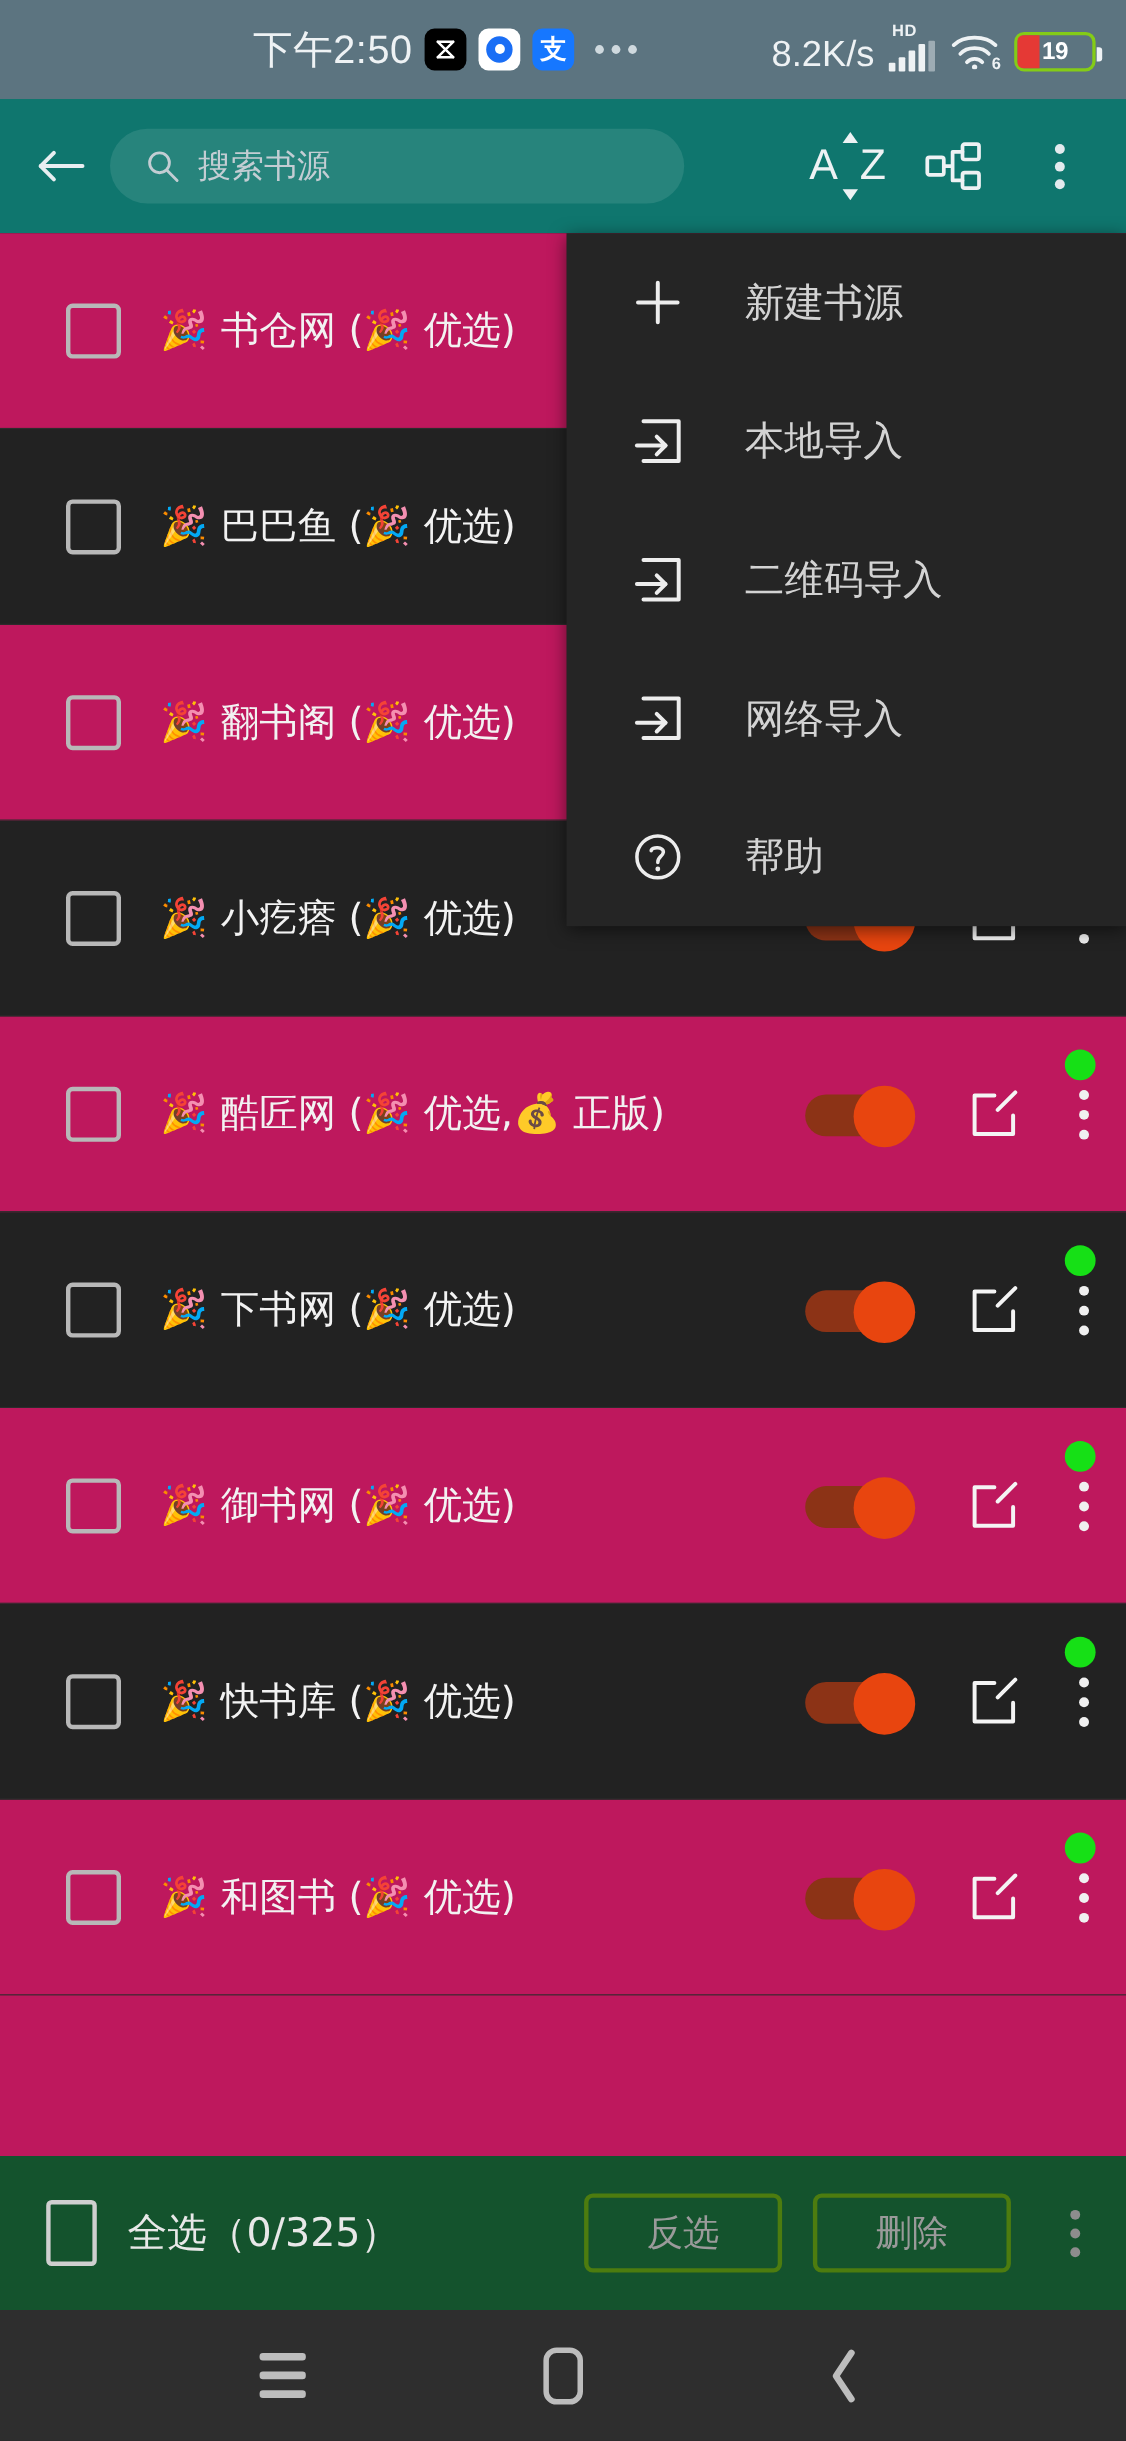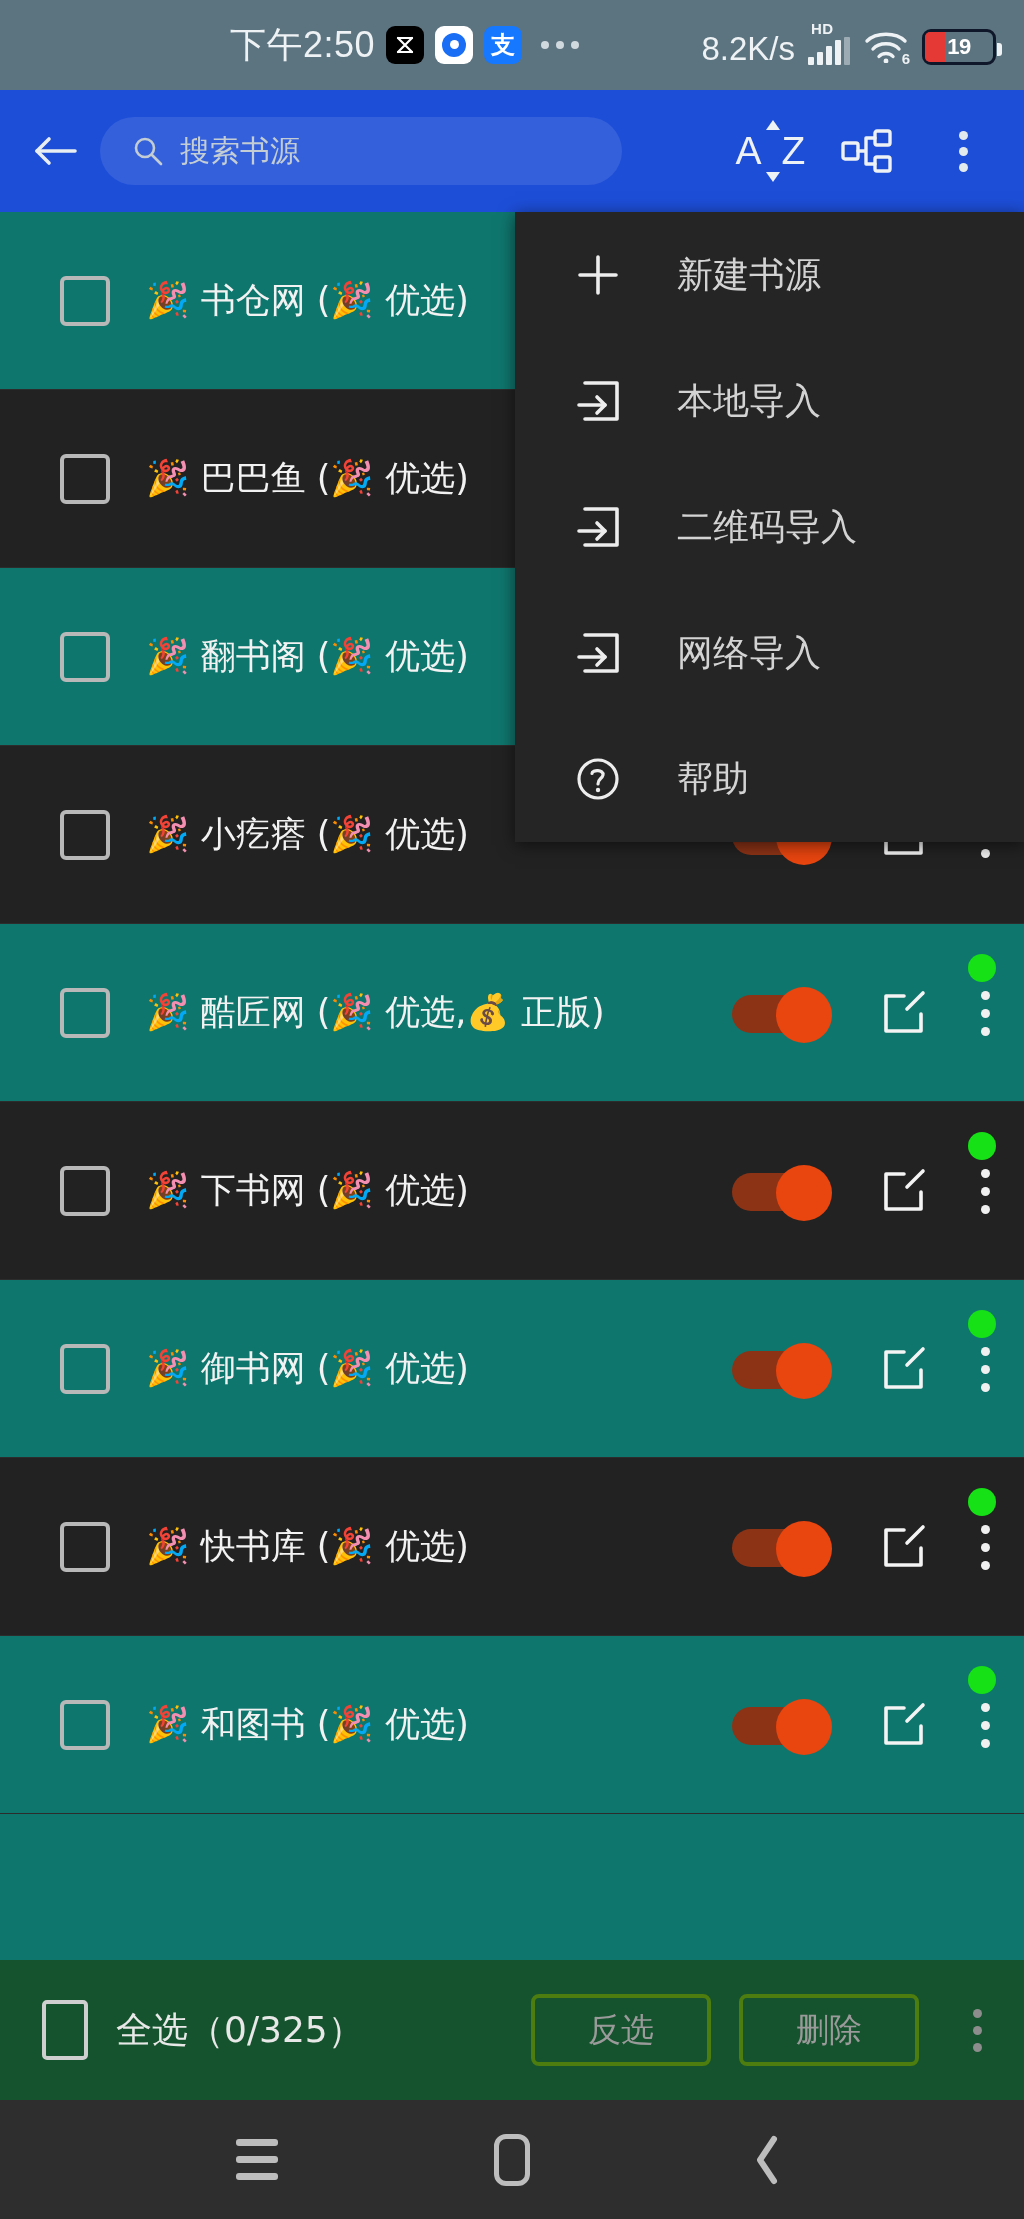--- a/index.html
+++ b/index.html
@@ -37,51 +37,51 @@
   .sig-hd { position:absolute; top:-5px; left:3px; font-size:15px; font-weight:bold; letter-spacing:0.5px;}
   .sig-bars { display:flex; align-items:flex-end; gap:3px; height:26px; margin-top:8px;}
   .sig-bars b { width:6px; background:#eef2f4; display:block; border-radius:1px;}
   .sig-bars b:nth-child(1){height:8px;}
   .sig-bars b:nth-child(2){height:13px;}
   .sig-bars b:nth-child(3){height:19px;}
   .sig-bars b:nth-child(4){height:25px;}
   .sig-bars b:nth-child(5){height:28px;opacity:.45;}
   .wifi-wrap { position:relative; width:46px; height:36px; }
   .wifi6 { position:absolute; right:-1px; bottom:-2px; font-size:15px; font-weight:bold;}
-  .batt { position:relative; width:74px; height:36px; border:3px solid #0f172a;
+  .batt { position:relative; width:74px; height:36px; border:3px solid #84cc16;
           border-radius:9px; display:flex; align-items:center; }
   .batt:after { content:""; position:absolute; right:-9px; top:11px; width:5px; height:13px;
                 background:#eef2f4; border-radius:0 3px 3px 0; }
   .batt .fill { width:20px; height:100%; background:#e53935; border-radius:5px 0 0 5px; }
   .batt .pct { position:absolute; left:0; right:0; text-align:center; font-size:22px;
                font-weight:bold; color:#fff; letter-spacing:-0.5px;}
 
   
   .toolbar {
     position:absolute; top:90px; left:0; width:1024px; height:122px;
-    background:#1d4ed8; display:flex; align-items:center; padding:0 18px;justify-content:center;
+    background:#0f766e; display:flex; align-items:center; padding:0 18px;justify-content:center;
   }
   .tb-back { width:74px; height:74px; display:flex; align-items:center; justify-content:center; }
   .search-pill {
     flex:0 0 auto; width:522px; height:68px; margin-left:8px;
     background:rgba(255,255,255,0.10); border-radius:34px;
     display:flex; align-items:center; padding-left:32px; gap:16px;
   }
   .search-pill .ph { color:#c3cdd3; font-size:30px; }
   .tb-actions { margin-left:auto; display:flex; align-items:center; gap:10px; }
   .tb-btn { width:86px; height:86px; display:flex; align-items:center; justify-content:center; }
   .az { position:relative; display:flex; align-items:center; gap:1px; color:#eef2f4;
         font-size:39px; letter-spacing:1px; }
   .az .arrows { position:absolute; left:29px; top:-9px; bottom:-9px;
                 display:flex; flex-direction:column; justify-content:space-between; align-items:center;}
   .kebab { display:flex; flex-direction:column; gap:7px; align-items:center; }
   .kebab i { width:9px; height:9px; border-radius:50%; background:#e3eaee; display:block; }
 
   
-  .list { position:absolute; top:212px; left:0; width:1024px; height:1748px; background:#0f766e; }
+  .list { position:absolute; top:212px; left:0; width:1024px; height:1748px; background:#be185d; }
   .row { position:relative; height:178px; border-bottom:1px solid #2c2c2c;
          display:flex; align-items:center; padding-left:60px; }
   .row.alt { background:#222222; }
   .cbox { width:50px; height:50px; border:4px solid #b8b8b8; border-radius:6px; flex:0 0 auto; }
   .row-label { margin-left:36px; font-size:35px; color:#f2f2f2; white-space:nowrap;
                font-family:"DejaVu Sans","Liberation Sans",sans-serif; }
   .row-right { position:absolute; right:0; top:0; height:178px;
                display:flex; align-items:center; gap:0; }
   .toggle { position:relative; width:96px; height:52px; margin-right:34px; }
   .toggle .track { position:absolute; left:0; top:8px; width:96px; height:38px;

